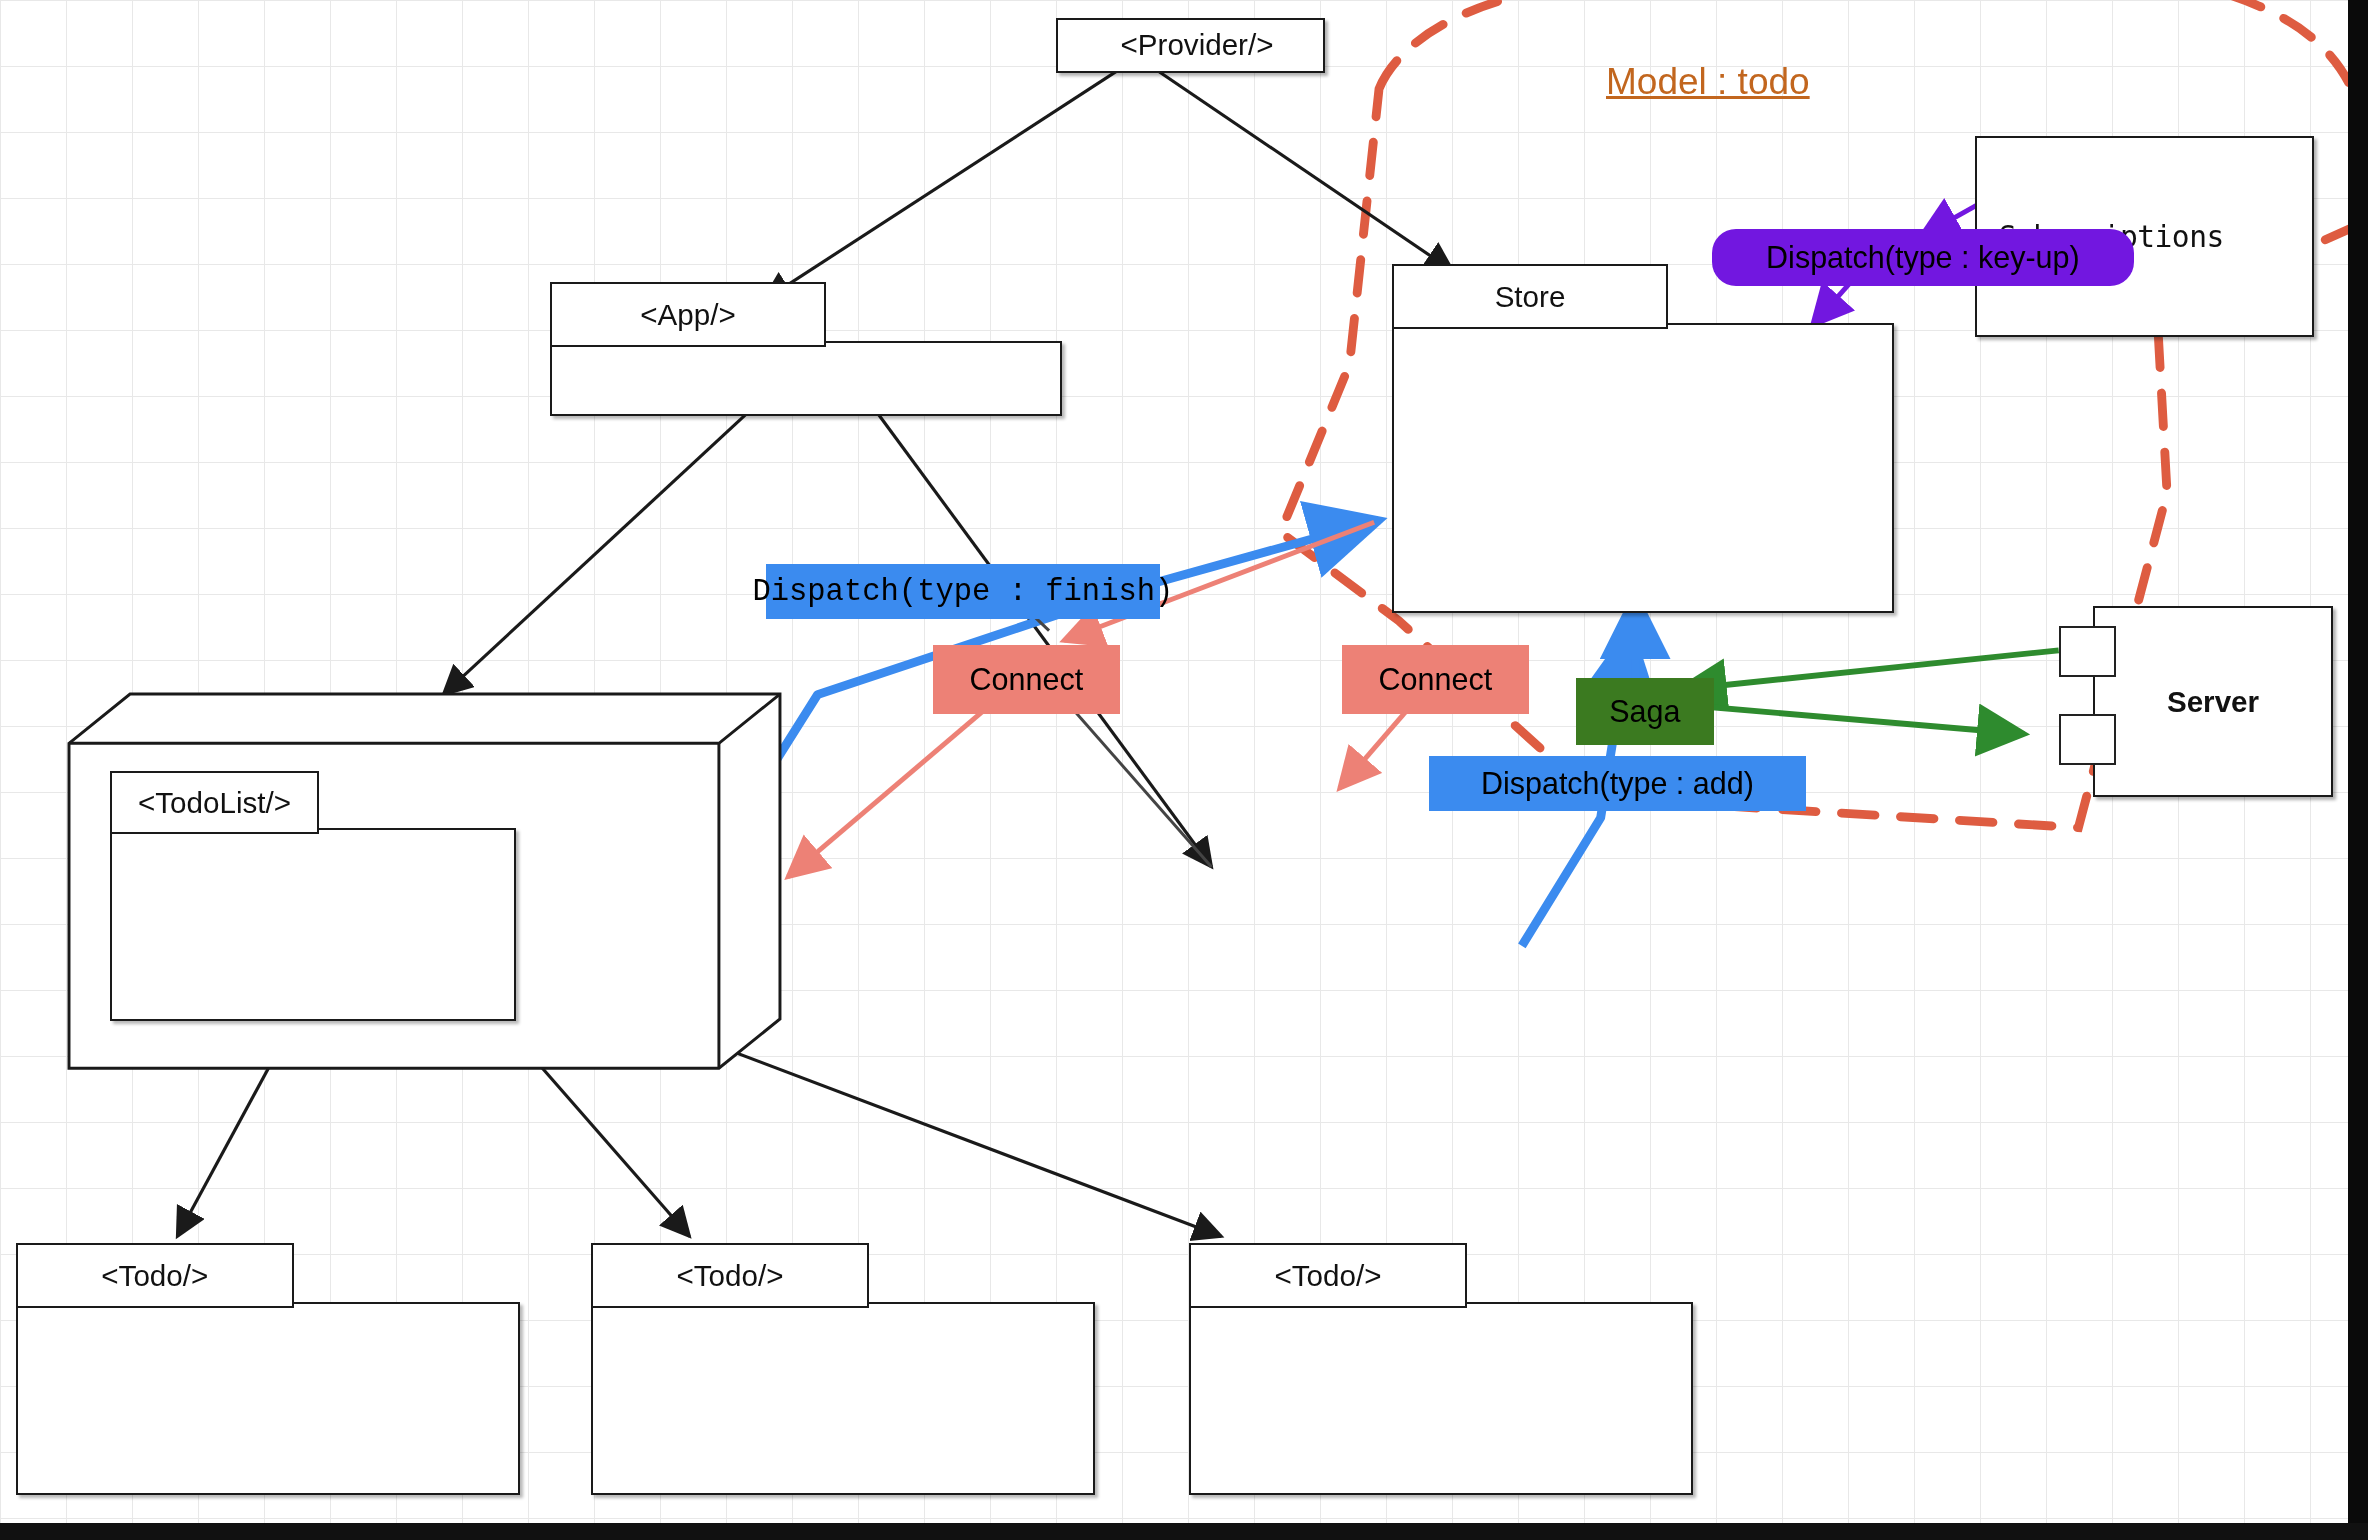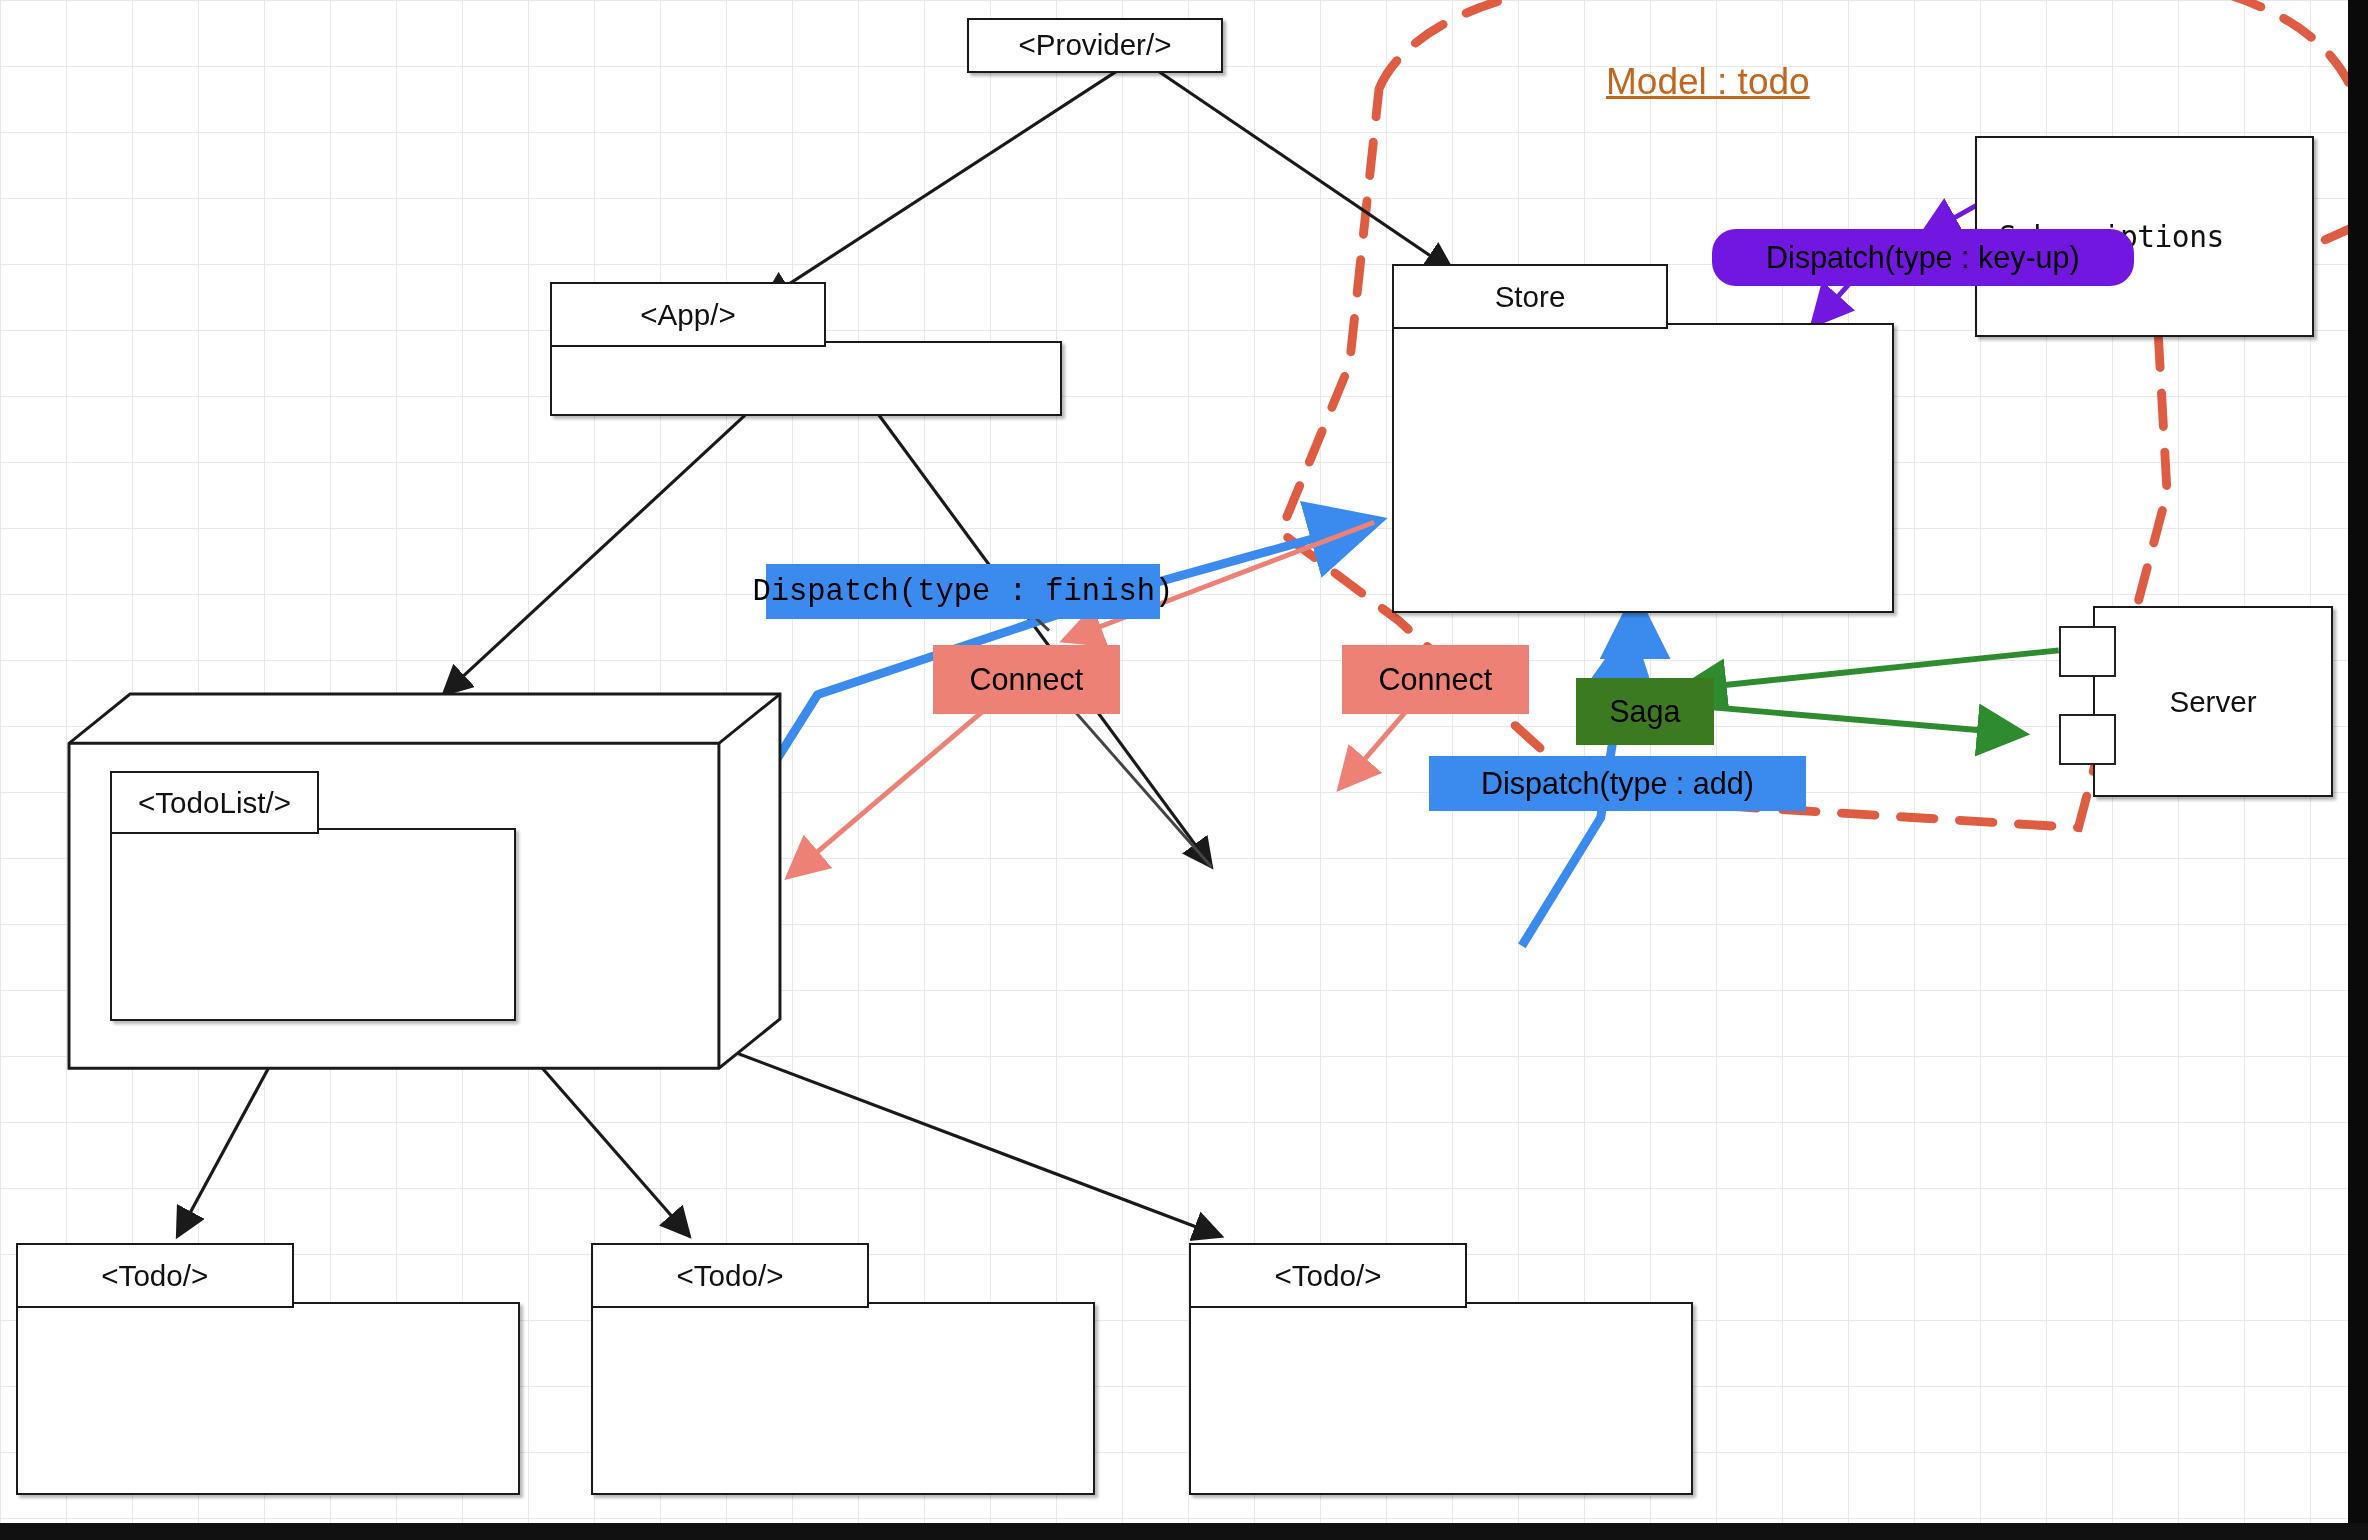--- a/index.html
+++ b/index.html
@@ -126,21 +126,21 @@
     <path fill="none" stroke="#7217E0" stroke-width="5" marker-end="url(#arrPurple)" d="M1880,285 L1840,330"></path>
 
     <path fill="none" stroke="#3B8BEF" stroke-width="8" marker-end="url(#arrBlue)" d="M1660,690 L1660,605"></path>
 
     <path fill="none" stroke="#2E8B2E" stroke-width="6" marker-end="url(#arrGreen)" d="M2090,660 L1705,700"></path>
     <path fill="none" stroke="#2E8B2E" stroke-width="6" marker-end="url(#arrGreen)" d="M1705,715 L2055,745"></path>
   </svg>
 
   <div class="model-title" style="left:1606px;top:61px;text-decoration:underline;">Model : todo</div>
 
-  <div class="node plainbox" style="left:967px;top:17.7px;width:252px;height:51px;">
+  <div class="node plainbox" style="left:1056px;top:17.7px;width:252px;height:51px;padding-left:13px;">
     <span>&lt;Provider/&gt;</span>
   </div>
 
   <div class="uml" style="left:550px;top:282px;">
     <div class="tab" style="left:0;top:0;width:272px;height:61px;">
       <span>&lt;App/&gt;</span>
     </div>
     <div class="body" style="left:0;top:59px;width:508px;height:71px;"></div>
   </div>
 
@@ -157,21 +157,21 @@
   </div>
 
   <div class="node plainbox" style="left:1975px;top:136px;width:335px;height:197px;justify-content:flex-start;">
     <span class="mono" style="margin-left:21.7px;">Subscriptions</span>
   </div>
 
   <div class="label-chip chip-green" style="left:1576px;top:678px;width:118px;height:61px;color:#000;">
     <span>Saga</span>
   </div>
 
-  <div class="node plainbox" style="left:2093px;top:606px;width:236px;height:187px;">
+  <div class="node plainbox" style="left:2093px;top:606px;width:236px;height:187px;font-weight:bold;">
     <span>Server</span>
   </div>
   <div class="port" style="left:2059px;top:626px;width:53px;height:47px;"></div>
   <div class="port" style="left:2059px;top:714px;width:53px;height:47px;"></div>
 
   <div class="box3d" style="left:69px;top:694px;width:709px;height:394px;">
     <svg width="709" height="394" style="position:absolute;left:0;top:0;overflow:visible;" viewBox="0 0 720 400">
       <path d="M0,50 L62,0 L722,0 L722,330 L660,380 L0,380 Z" fill="#ffffff" stroke="#1a1a1a" stroke-width="3"></path>
       <path d="M0,50 L660,50 L722,0" fill="none" stroke="#1a1a1a" stroke-width="3"></path>
       <path d="M660,50 L660,380" fill="none" stroke="#1a1a1a" stroke-width="3"></path>

